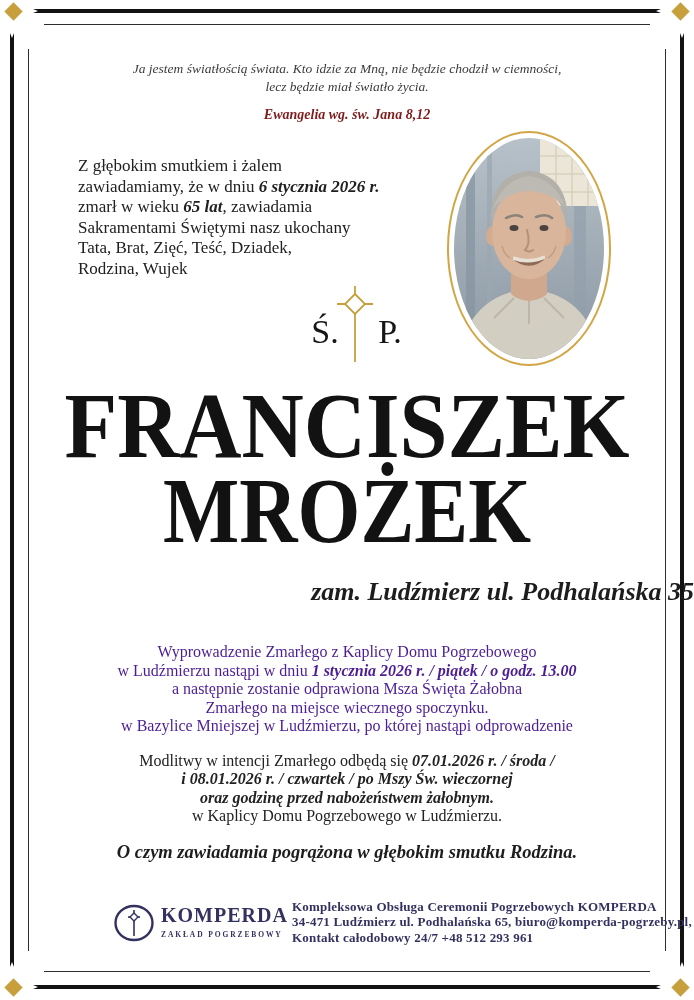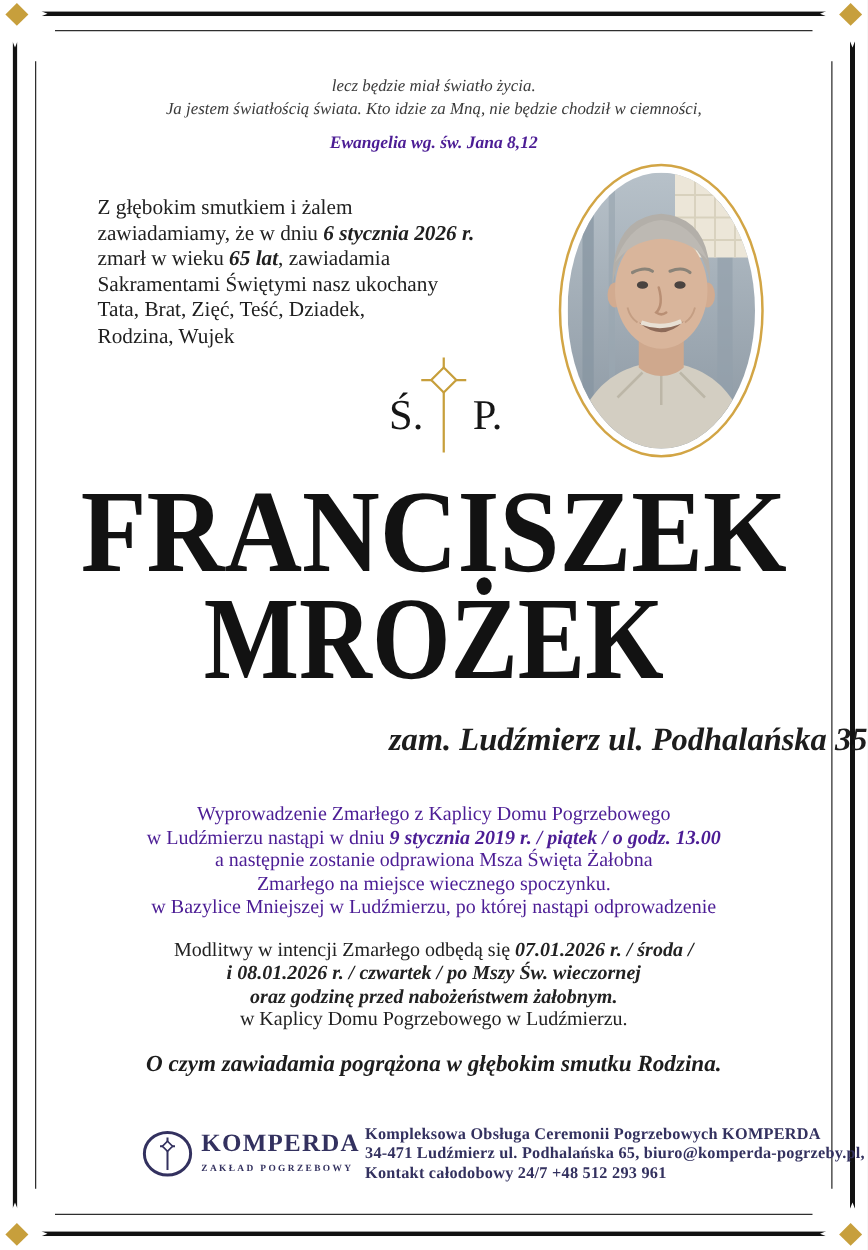--- a/index.html
+++ b/index.html
@@ -27,21 +27,21 @@
   .tl.v{width:1px;top:49px;bottom:49px;}
   .tl.top{top:24px;} .tl.bottom{bottom:28px;}
   .tl.left{left:28px;} .tl.right{right:28px;}
   .diamond{position:absolute;width:13px;height:13px;background:var(--gold);transform:rotate(45deg);}
   .diamond.tl-c{left:7px;top:5px;} .diamond.tr-c{right:7px;top:5px;}
   .diamond.bl-c{left:7px;bottom:6px;} .diamond.br-c{right:7px;bottom:6px;}
 
   
   .quote{position:absolute;top:60px;left:0;right:0;text-align:center;
          font-style:italic;font-size:13.5px;line-height:17.5px;color:#3b3b3b;}
-  .quote .source{margin-top:11px;font-weight:bold;font-size:14px;color:#4c1d95;}
+  .quote .source{margin-top:11px;font-weight:bold;font-size:14px;color:#7f1d1d;}
 
   
   .intro{position:absolute;top:156px;left:78px;width:385px;
          font-size:17px;line-height:20.5px;color:#202020;}
   .b{font-weight:bold;font-style:italic;}
 
   
   .photo{position:absolute;left:447px;top:131px;width:164px;height:235px;
          border:2px solid #D2A545;border-radius:50%;background:#fff;padding:5px;}
   .photo-in{width:150px;height:221px;border-radius:50%;overflow:hidden;}
@@ -92,22 +92,22 @@
   <div class="tl h top"></div>
   <div class="tl h bottom"></div>
   <div class="tl v left"></div>
   <div class="tl v right"></div>
   <div class="diamond tl-c"></div>
   <div class="diamond tr-c"></div>
   <div class="diamond bl-c"></div>
   <div class="diamond br-c"></div>
 
   <div class="quote">
+    <div>Ja jestem światłością świata. Kto idzie za Mną, nie będzie chodził w ciemności,</div>
     <div>lecz będzie miał światło życia.</div>
-    <div>Ja jestem światłością świata. Kto idzie za Mną, nie będzie chodził w ciemności,</div>
     <div class="source">Ewangelia wg. św. Jana 8,12</div>
   </div>
 
   <div class="intro">
     <div><span>Z głębokim smutkiem i żalem</span></div>
     <div><span>zawiadamiamy, że w dniu </span><span class="b">6 stycznia 2026 r.</span></div>
     <div><span>zmarł w wieku </span><span class="b">65 lat</span><span>, zawiadamia</span></div>
     <div>Sakramentami Świętymi nasz ukochany</div>
     <div>Tata, Brat, Zięć, Teść, Dziadek,</div>
     <div>Rodzina, Wujek</div>
@@ -159,21 +159,21 @@
 
   <svg class="name-svg" width="694" height="170" viewBox="0 0 694 170">
     <text x="347" y="69" text-anchor="middle" font-size="94" textLength="565" lengthAdjust="spacingAndGlyphs">FRANCISZEK</text>
     <text x="347" y="154" text-anchor="middle" font-size="94" textLength="368" lengthAdjust="spacingAndGlyphs">MROŻEK</text>
   </svg>
 
   <div class="address">zam. Ludźmierz ul. Podhalańska 35</div>
 
   <div class="ceremony">
     <div>Wyprowadzenie Zmarłego z Kaplicy Domu Pogrzebowego</div>
-    <div><span>w Ludźmierzu nastąpi w dniu </span><span class="b">9 stycznia 2019 r. / piątek / o godz. 13.00</span></div>
+    <div><span>w Ludźmierzu nastąpi w dniu </span><span class="b">1 stycznia 2026 r. / piątek / o godz. 13.00</span></div>
     <div>a następnie zostanie odprawiona Msza Święta Żałobna</div>
     <div>Zmarłego na miejsce wiecznego spoczynku.</div>
     <div>w Bazylice Mniejszej w Ludźmierzu, po której nastąpi odprowadzenie</div>
   </div>
 
   <div class="prayers">
     <div><span>Modlitwy w intencji Zmarłego odbędą się </span><span class="b">07.01.2026 r. / środa /</span></div>
     <div class="b">i 08.01.2026 r. / czwartek / po Mszy Św. wieczornej</div>
     <div class="b">oraz godzinę przed nabożeństwem żałobnym.</div>
     <div>w Kaplicy Domu Pogrzebowego w Ludźmierzu.</div>

